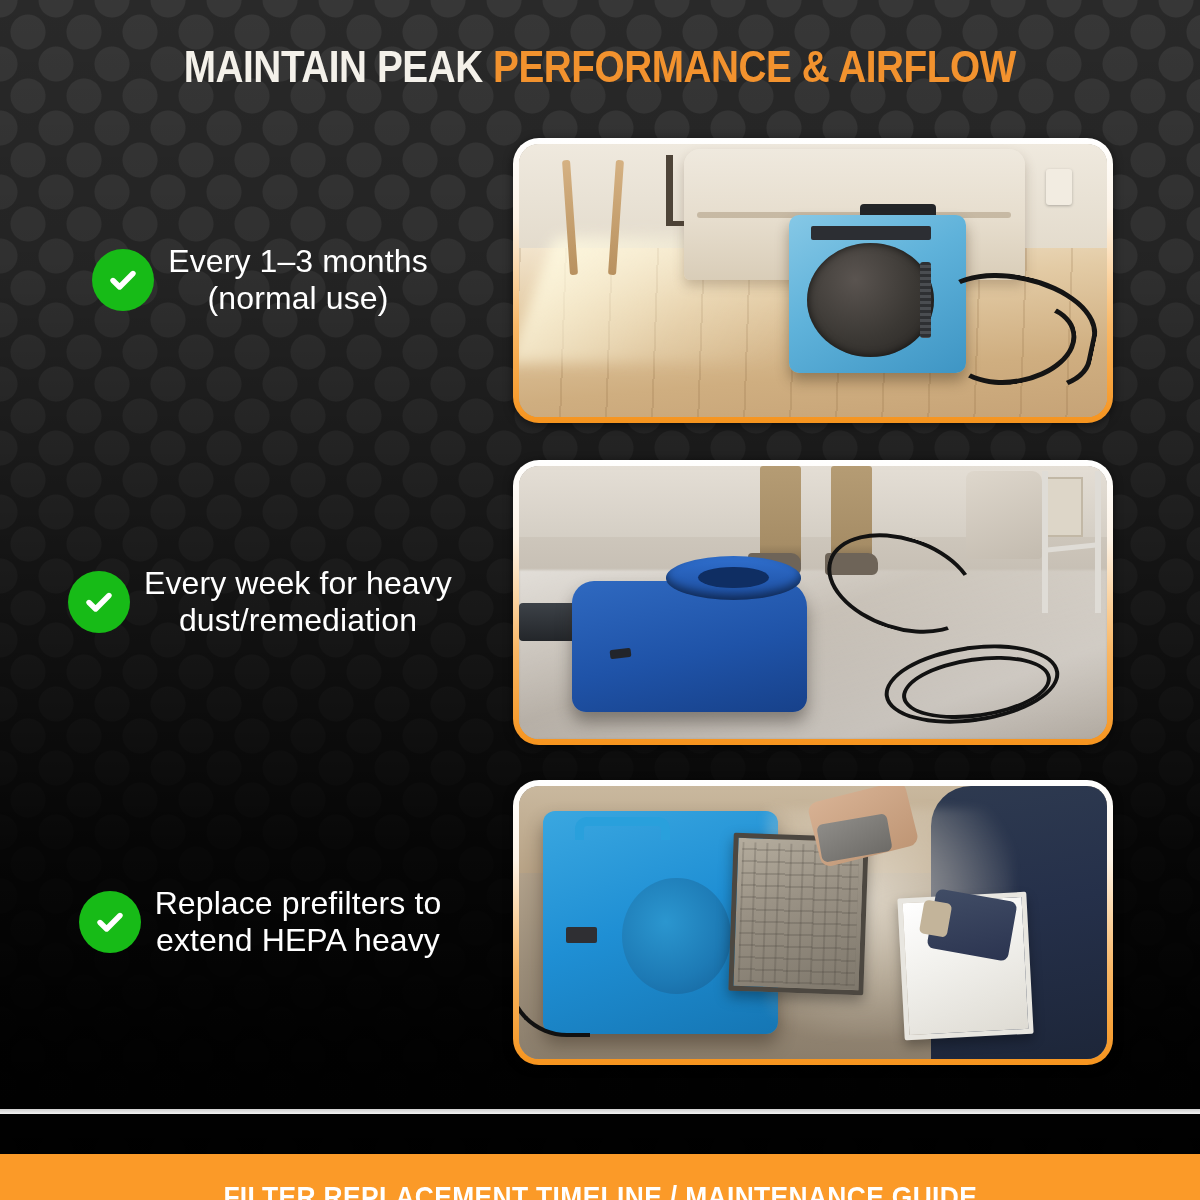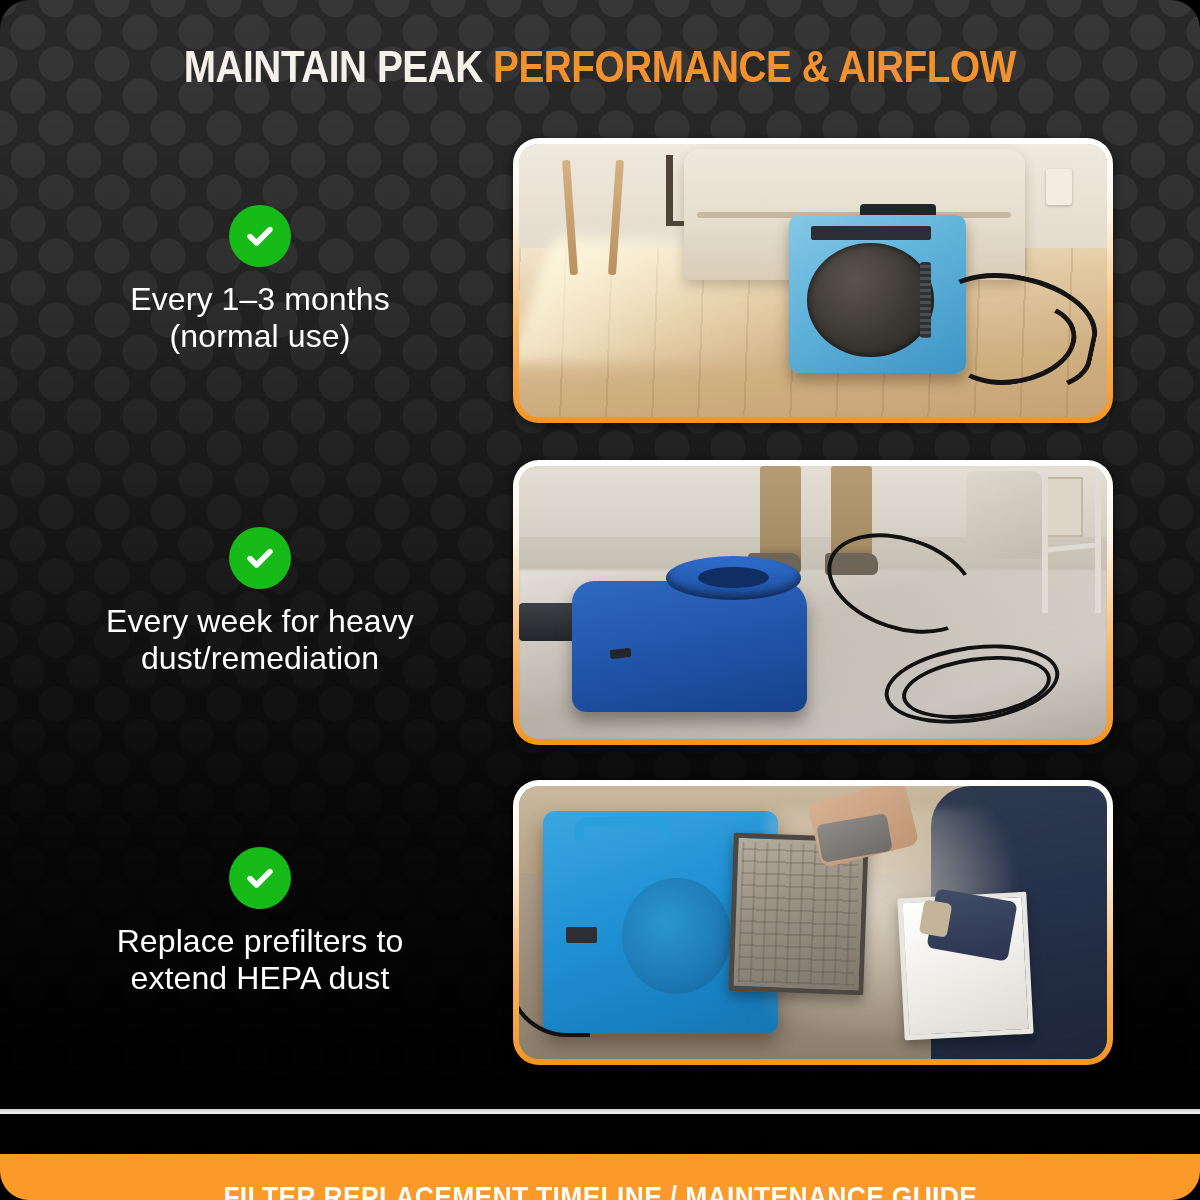--- a/index.html
+++ b/index.html
@@ -29,21 +29,20 @@
       #2b2b2b;
     background-size:
       100% 100%,
       56px 64px,
       56px 64px;
     background-position:
       0 0,
       0 0,
       28px 32px;
     overflow:hidden;
-    border-radius:29px;
   }
 
   
   #header{
     position:absolute; top:44px; left:0; width:1200px;
     text-align:center;
     line-height:1;
   }
   .title-text{
     display:inline-block;
@@ -64,21 +63,21 @@
     height:300px;
   }
   #row1{ top:130px; }
   #row2{ top:452px;text-decoration:underline; }
   #row3{ top:772px; }
 
   
   .left-col{
     position:absolute; left:20px; top:0;
     width:480px; height:300px;
-    display:flex; flex-direction:column;
+    display:flex; 
     align-items:center; justify-content:center;
     gap:14px;
   }
 
   .check-badge{
     width:62px; height:62px;
     border-radius:50%;
     background:#17BB17;
     display:flex; align-items:center; justify-content:center;
     flex:none;
@@ -505,21 +504,21 @@
 
   <div class="row" id="row3">
 
     <div class="left-col">
       <div class="check-badge">
         <svg width="34" height="34" viewBox="0 0 34 34" aria-hidden="true">
           <path d="M7 17.5 L13.6 24 L27 10.5" fill="none" stroke="#FFFFFF" stroke-width="5.4" stroke-linecap="round" stroke-linejoin="round"></path>
         </svg>
       </div>
       <div class="caption">Replace prefilters to
-extend HEPA dust</div>
+extend HEPA heavy</div>
     </div>
 
     <div class="photo-frame">
       <div class="photo">
         <div class="p3-bg"></div>
         <div class="p3-wall"></div>
         <div class="p3-floor"></div>
         <div class="p3-jeans"></div>
         <div class="p3-unit">
           <div class="p3-handle"></div>

